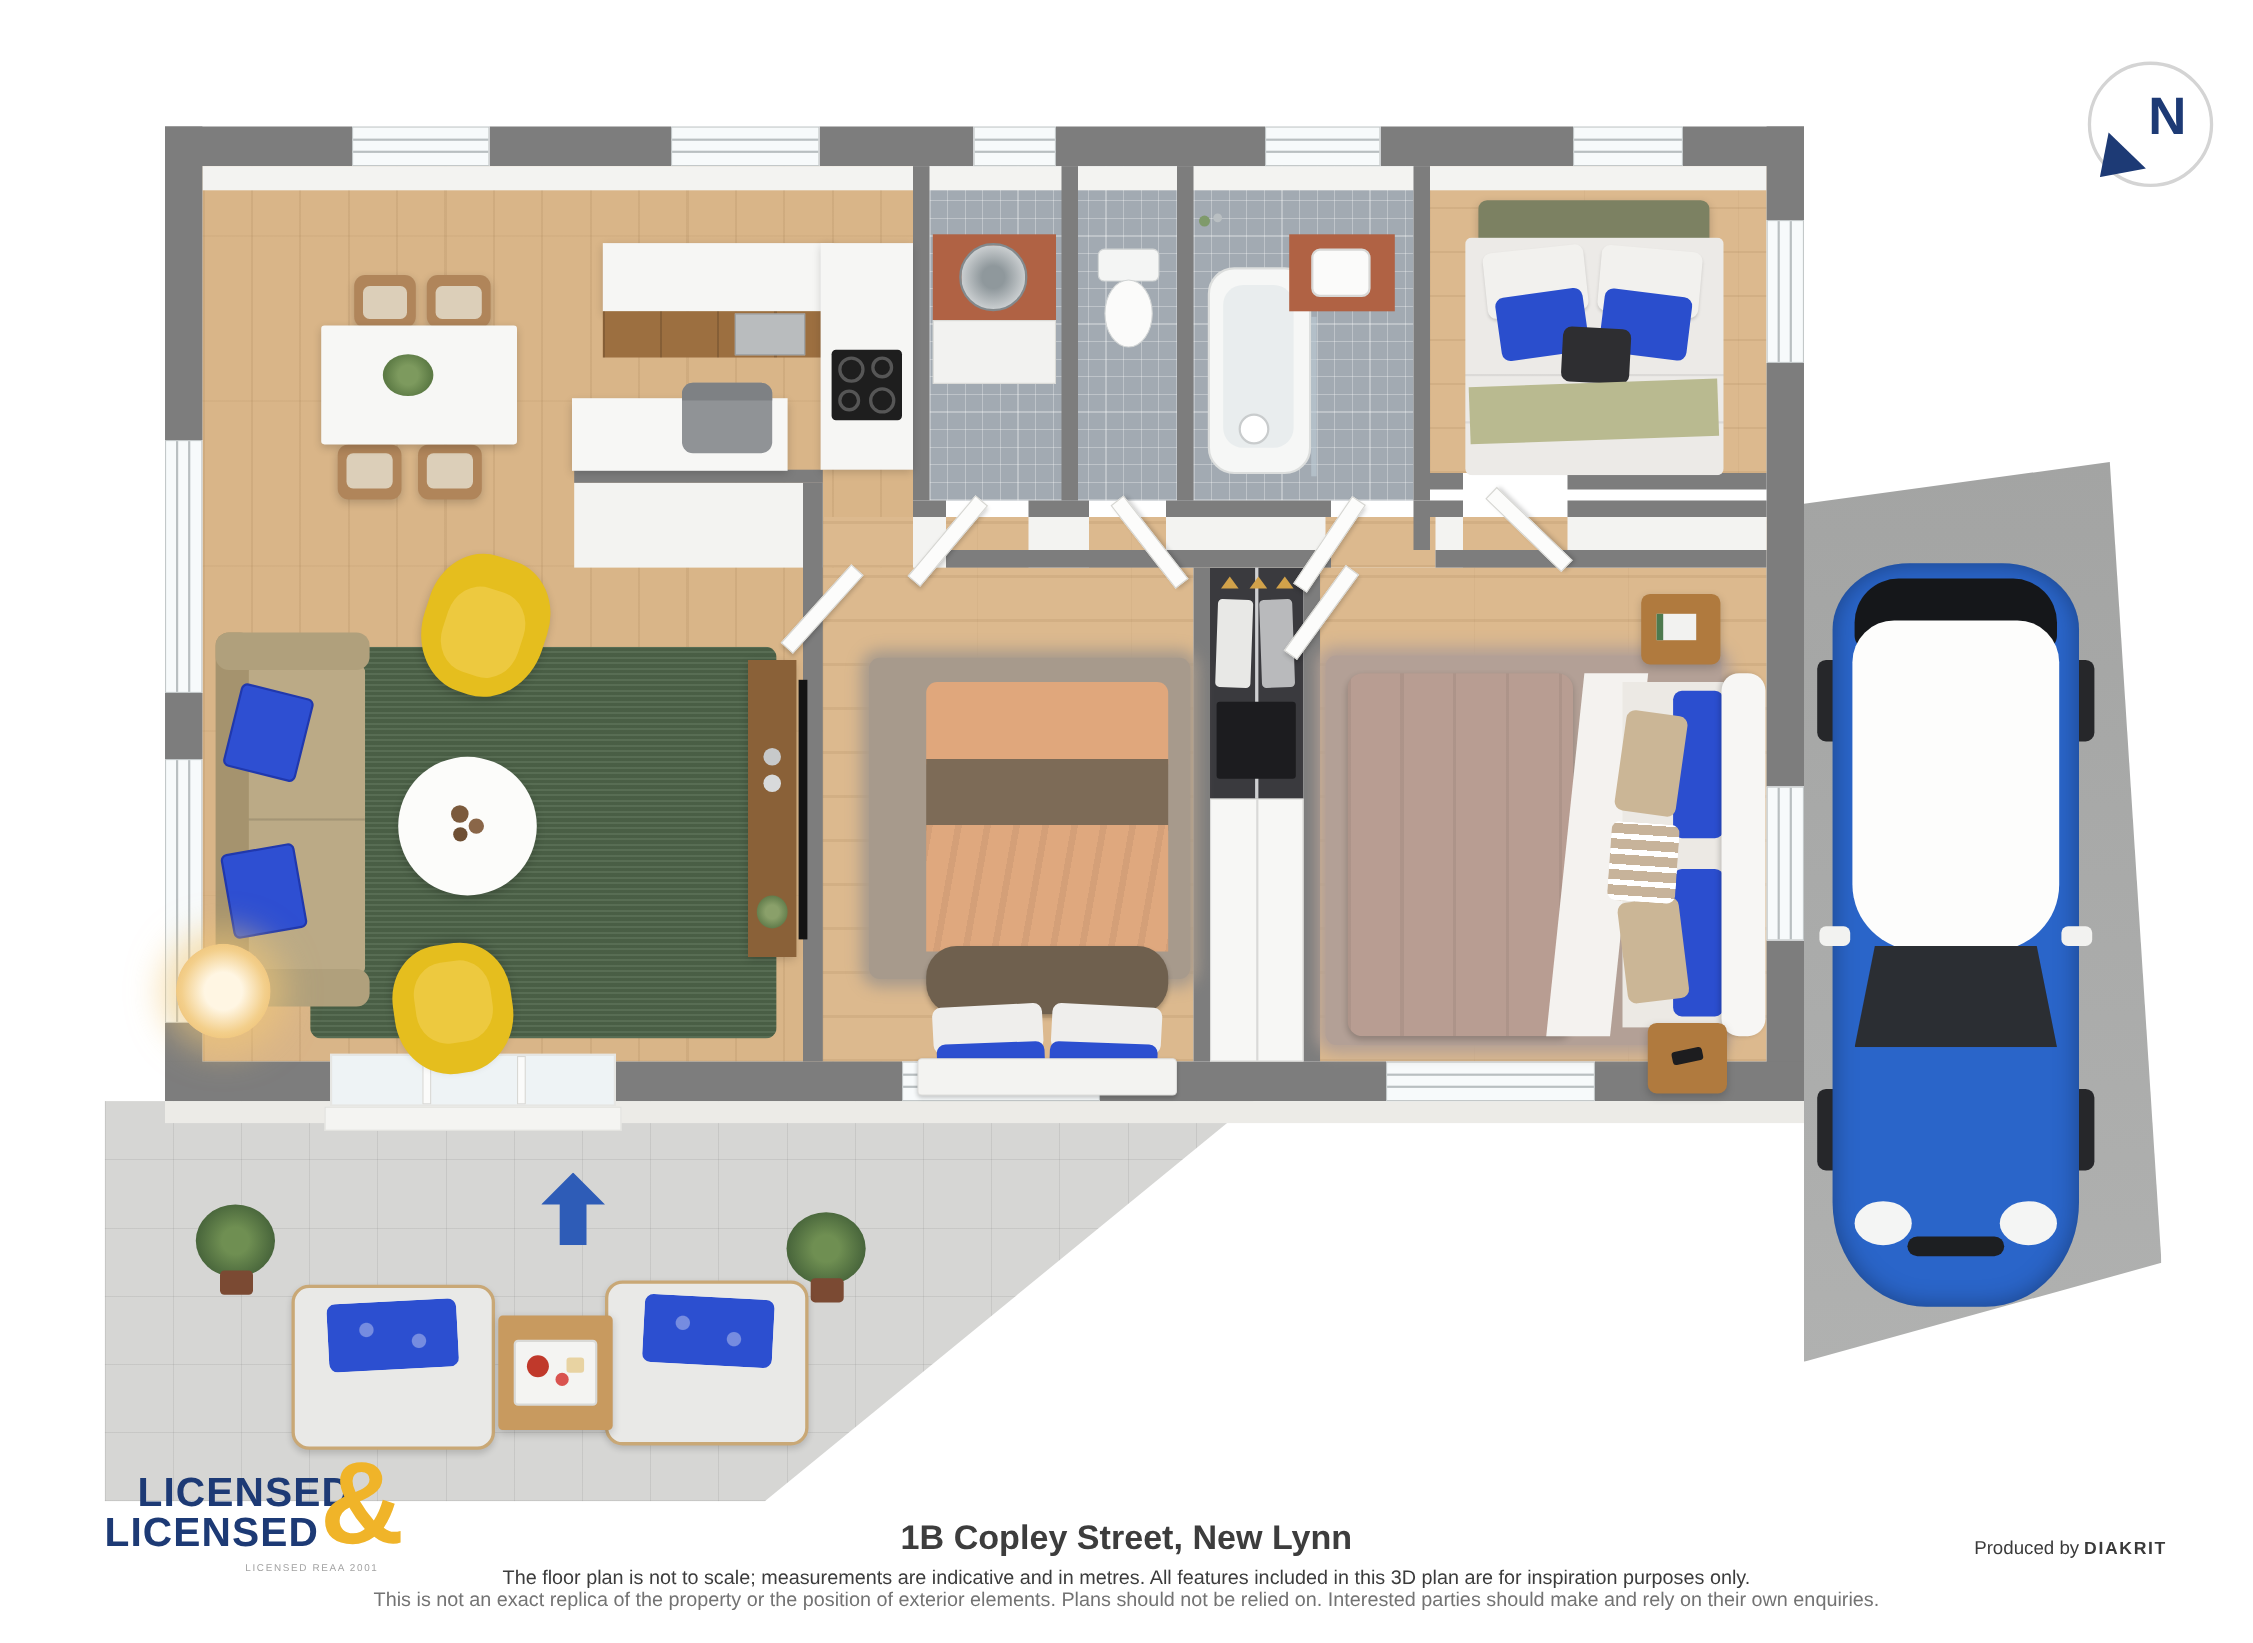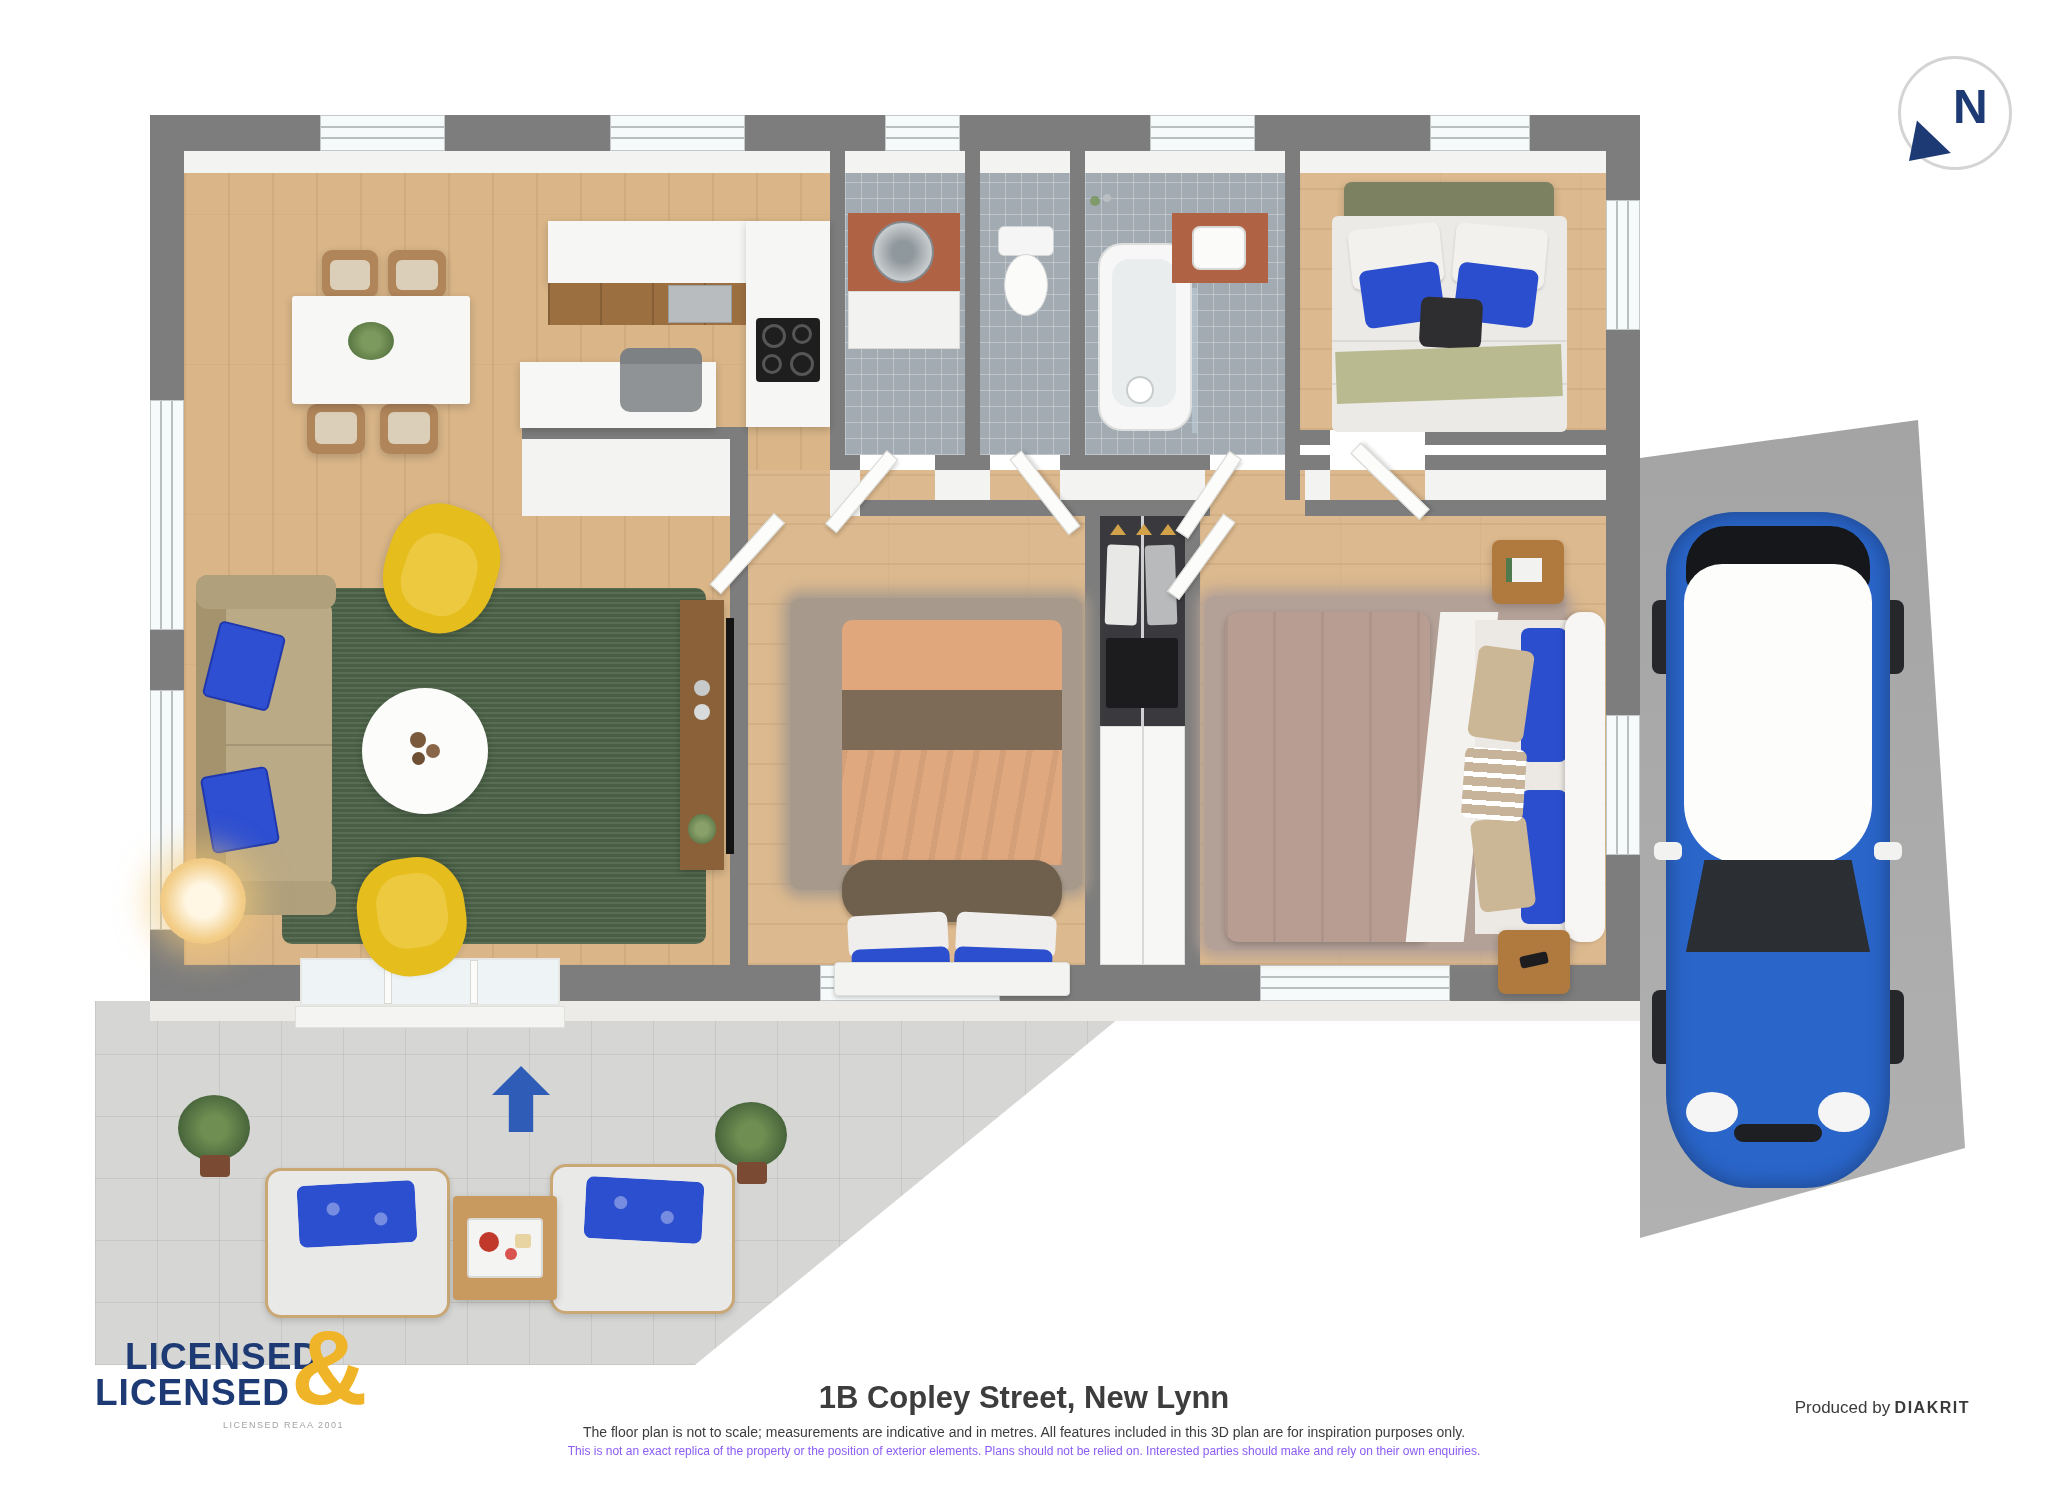--- a/index.html
+++ b/index.html
@@ -316,21 +316,21 @@
   </div>
 
   <div class="a" style="left:95px;top:1338px;width:300px;height:132px;">
     <span class="a" style="left:30px;top:0;font-size:37px;font-weight:bold;letter-spacing:1px;color:#1d3a75;line-height:1;">LICENSED</span>
     <span class="a" style="left:0;top:36px;font-size:37px;font-weight:bold;letter-spacing:1px;color:#1d3a75;line-height:1;">LICENSED</span>
     <span class="a" style="left:196px;top:-24px;font-size:106px;font-weight:bold;color:#f0b429;line-height:1;">&amp;</span>
     <span class="a" style="left:128px;top:82px;font-size:9px;letter-spacing:1.5px;color:#a3a3a3;">LICENSED REAA 2001</span>
   </div>
 
   <div class="a txt" style="left:0;top:1380px;width:2048px;text-align:center;font-size:31px;font-weight:bold;color:#3d3d3d;">1B Copley Street, New Lynn</div>
-  <div class="a txt" style="left:0;top:1424px;width:2048px;text-align:center;font-size:14px;color:#3c3c3c;">The floor plan is not to scale; measurements are indicative and in metres. All features included in this 3D plan are for inspiration purposes only.</div>
-  <div class="a txt" style="left:0;top:1444px;width:2048px;text-align:center;font-size:12px;color:#8b5cf6;">This is not an exact replica of the property or the position of exterior elements. Plans should not be relied on. Interested parties should make and rely on their own enquiries.</div>
+  <div class="a txt" style="left:0;top:1424px;width:2048px;text-align:center;font-size:18px;color:#3c3c3c;">The floor plan is not to scale; measurements are indicative and in metres. All features included in this 3D plan are for inspiration purposes only.</div>
+  <div class="a txt" style="left:0;top:1444px;width:2048px;text-align:center;font-size:18px;color:#737373;">This is not an exact replica of the property or the position of exterior elements. Plans should not be relied on. Interested parties should make and rely on their own enquiries.</div>
 
   <div class="a" style="left:1540px;top:1398px;width:430px;text-align:right;">
     <span style="font-size:17px;color:#3a3a3a;">Produced by</span>
     <span style="font-size:16px;font-weight:bold;letter-spacing:1.5px;color:#3a3a3a;">DIAKRIT</span>
   </div>
 
 </div>
 
 </body></html>

